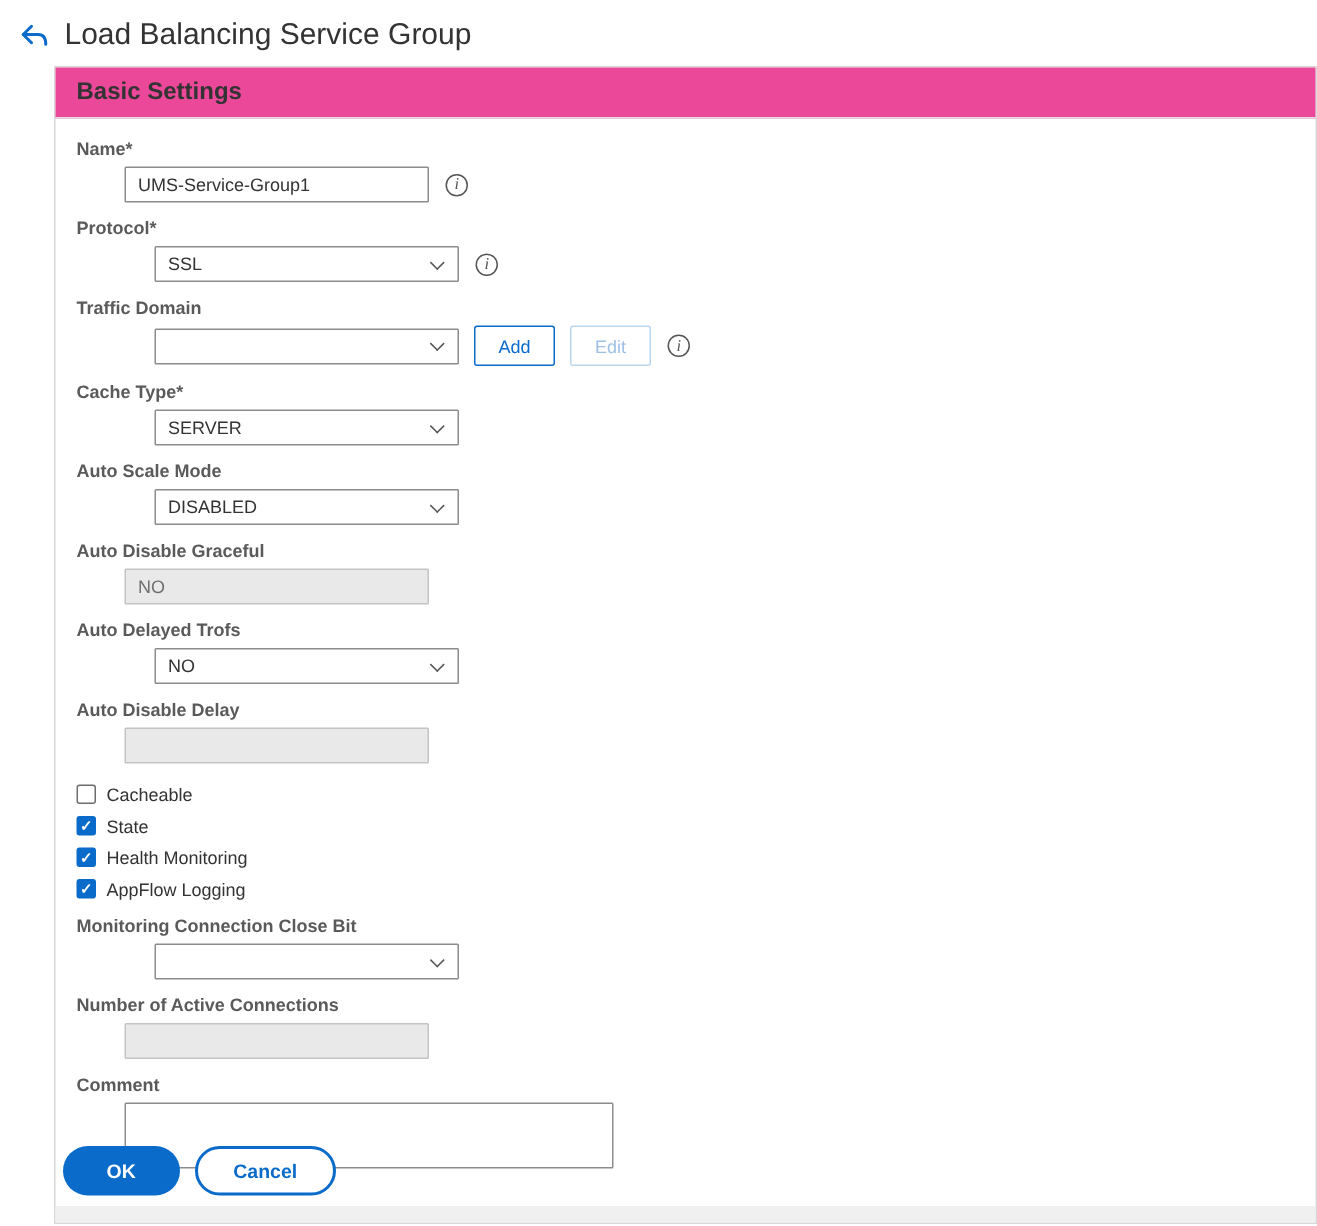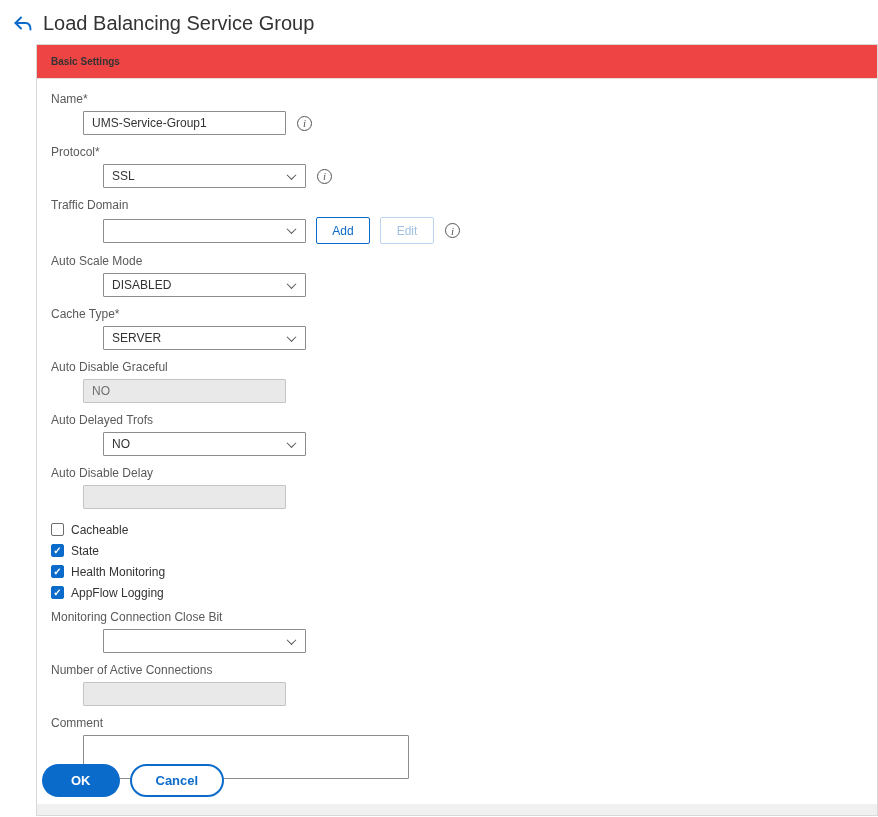--- a/index.html
+++ b/index.html
@@ -21,30 +21,30 @@
   
   .panel {
     margin-left: 36px; margin-top: 3px;
     width: 842px; height: 772px;
     border: 1px solid #d8d8d8;
     background: #ffffff;
     position: relative;
   }
   .panel-header {
     height: 34px; line-height: 33px;
-    background: #ef4444;
+    background: #ec4899;
     border-bottom: 1px solid #e2e2e2;
     padding-left: 14px;
-    font-size: 10px; font-weight: bold; color: #333333;
+    font-size: 16px; font-weight: bold; color: #333333;
   }
   .panel-body { padding: 13px 14px 0 14px; }
 
   
   .group { margin-bottom: 10px; }
-  .field-label { font-size: 12px; color: #5a5a5a; margin-bottom: 5px; height: 14px; }
+  .field-label { font-size: 12px; color: #5a5a5a; margin-bottom: 5px; height: 14px; font-weight: bold; }
   .row { display: flex; align-items: center; padding-left: 32px; }
 
   .text-input, .sel, .dis-input {
     width: 203px; height: 24px;
     border: 1px solid #8c8c8c;
     font-size: 12px; color: #333333;
     padding: 0 8px;
     background: #ffffff;
     font-family: "Liberation Sans", sans-serif;
     border-radius: 1px;
@@ -185,34 +185,34 @@
           <span></span>
           <span class="chev"></span>
         </div>
         <button class="btn-outline">Add</button>
         <button class="btn-outline disabled">Edit</button>
         <span class="info-icon">i</span>
       </div>
     </div>
 
     <div class="group">
+      <div class="field-label">Cache Type*</div>
+      <div class="row">
+        <div class="sel">
+          <span>SERVER</span>
+          <span class="chev"></span>
+        </div>
+      </div>
+    </div>
+
+    <div class="group">
       <div class="field-label">Auto Scale Mode</div>
       <div class="row">
         <div class="sel">
           <span>DISABLED</span>
-          <span class="chev"></span>
-        </div>
-      </div>
-    </div>
-
-    <div class="group">
-      <div class="field-label">Cache Type*</div>
-      <div class="row">
-        <div class="sel">
-          <span>SERVER</span>
           <span class="chev"></span>
         </div>
       </div>
     </div>
 
     <div class="group">
       <div class="field-label">Auto Disable Graceful</div>
       <div class="row">
         <input class="dis-input" type="text" disabled="" value="NO" style="">
       </div>

